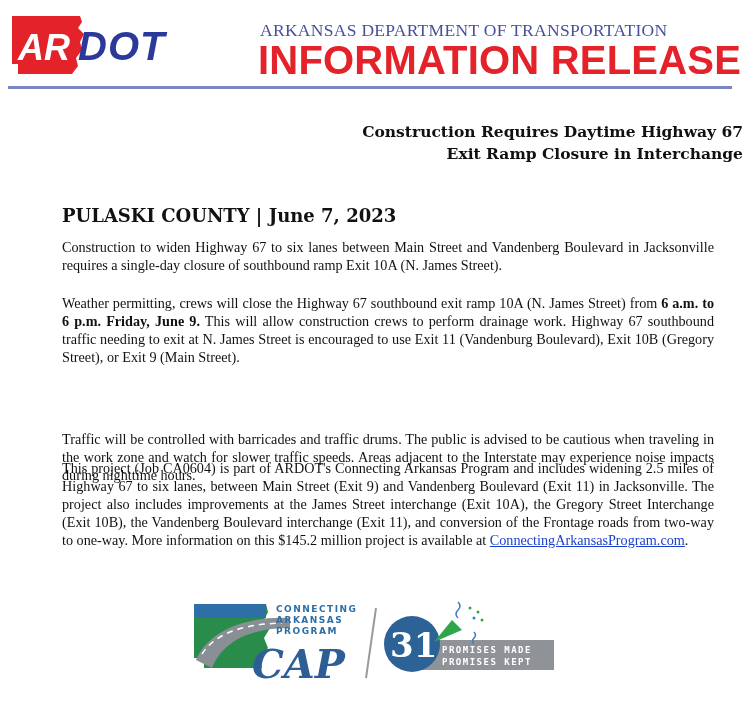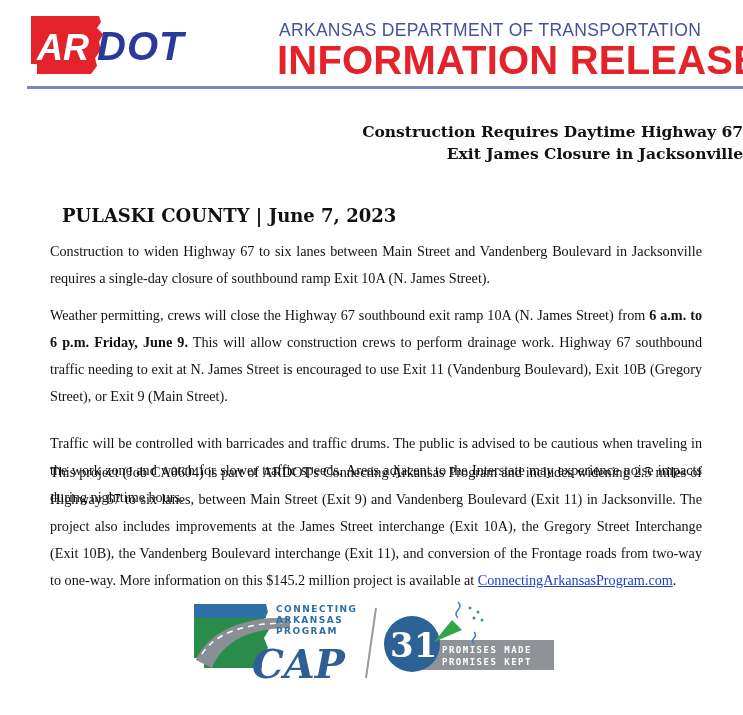--- a/index.html
+++ b/index.html
@@ -1,26 +1,26 @@
 <!DOCTYPE html>
 <html><head>
 <meta charset="utf-8">
 <style>
   html, body { margin:0; padding:0; background:#ffffff; }
   body { width:743px; height:715px; position:relative; overflow:hidden; font-family:"DejaVu Serif", serif; color:#111; }
-  .header { position:absolute; left:0; top:0; width:593px; height:100px;margin-left:19px; }
+  .header { position:absolute; left:0; top:0; width:593px; height:100px; }
   .logo { position:absolute; left:10px; top:14px; width:175px; height:62px; }
-  .agency { position:absolute; left:260px; top:20px; font-family:Liberation Sans, sans-serif; font-size:17.5px; color:#4a4f9a; letter-spacing:0.3px; white-space:nowrap; }
+  .agency { position:absolute; left:260px; top:20px; font-family:Liberation Serif, serif; font-size:17.5px; color:#4a4f9a; letter-spacing:0.3px; white-space:nowrap; }
   .release { position:absolute; left:258px; top:38px; font-family:"Liberation Sans", sans-serif; font-weight:bold; font-size:40px; color:#e3222a; letter-spacing:0.2px; white-space:nowrap; }
   .rule { position:absolute; left:8px; top:86px; width:724px; height:3px; background:#7b86c0; }
   .title { position:absolute; left:0; top:121px; width:743px; text-align:right; font-family:"DejaVu Serif", serif; font-weight:bold; font-size:15.5px; line-height:22px; color:#111; }
   .dateline { position:absolute; left:62px; top:205px; font-weight:bold; font-size:18px; color:#111; }
-  .para { position:absolute; left:50px; width:652px; font-family:"Liberation Serif", serif; font-size:14.2px; line-height:27px; text-align:justify; color:#111; }
+  .para { position:absolute; left:62px; width:652px; font-family:"Liberation Serif", serif; font-size:14.2px; line-height:18px; text-align:justify; color:#111; }
   .p1 { top:238px; }
-  .p2 { top:294px;margin-top:8px; }
+  .p2 { top:294px; }
   .p3 { top:386px;margin-top:44px; }
   .p4 { top:459px; }
   .para b { font-weight:bold; }
   .link { color:#1a3fd0; text-decoration:underline; }
   .footer-logos { position:absolute; left:190px; top:598px; width:380px; height:90px; }
 </style>
 </head>
 <body>
 
 <div class="header">
@@ -29,21 +29,21 @@
     <text x="8" y="46" font-family="Liberation Sans, sans-serif" font-weight="bold" font-style="italic" font-size="36" fill="#ffffff">AR</text>
     <text x="68" y="46" font-family="Liberation Sans, sans-serif" font-weight="bold" font-style="italic" font-size="40" fill="#2b3a9a" letter-spacing="1">DOT</text>
   </svg>
   <div class="agency">ARKANSAS DEPARTMENT OF TRANSPORTATION</div>
   <div class="release">INFORMATION RELEASE</div>
   <div class="rule"></div>
 </div>
 
 <div class="title">
   <div>Construction Requires Daytime Highway 67</div>
-  <div>Exit James Closure in Jacksonville</div>
+  <div>Exit Ramp Closure in Interchange</div>
 </div>
 
 <div class="dateline">PULASKI COUNTY | June 7, 2023</div>
 
 <div class="para p1">Construction to widen Highway 67 to six lanes between Main Street and Vandenberg Boulevard in Jacksonville requires a single-day closure of southbound ramp Exit 10A (N. James Street).</div>
 
 <div class="para p2"><span>Weather permitting, crews will close the Highway 67 southbound exit ramp 10A (N. James Street) from </span><b>6 a.m. to 6 p.m. Friday, June 9.</b><span> This will allow construction crews to perform drainage work. Highway 67 southbound traffic needing to exit at N. James Street is encouraged to use Exit 11 (Vandenburg Boulevard), Exit 10B (Gregory Street), or Exit 9 (Main Street).</span></div>
 
 <div class="para p3">Traffic will be controlled with barricades and traffic drums. The public is advised to be cautious when traveling in the work zone and watch for slower traffic speeds. Areas adjacent to the Interstate may experience noise impacts during nighttime hours.</div>
 

